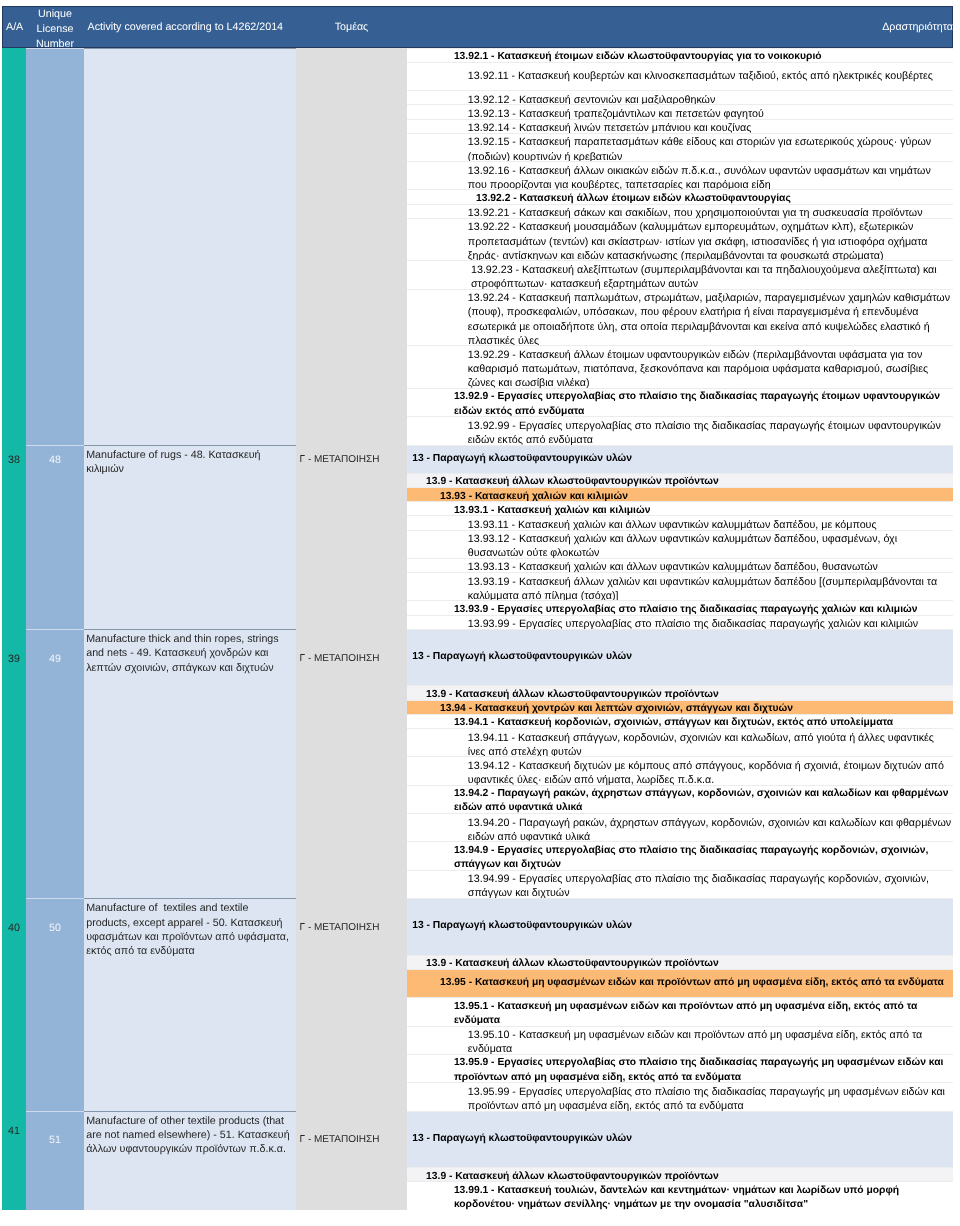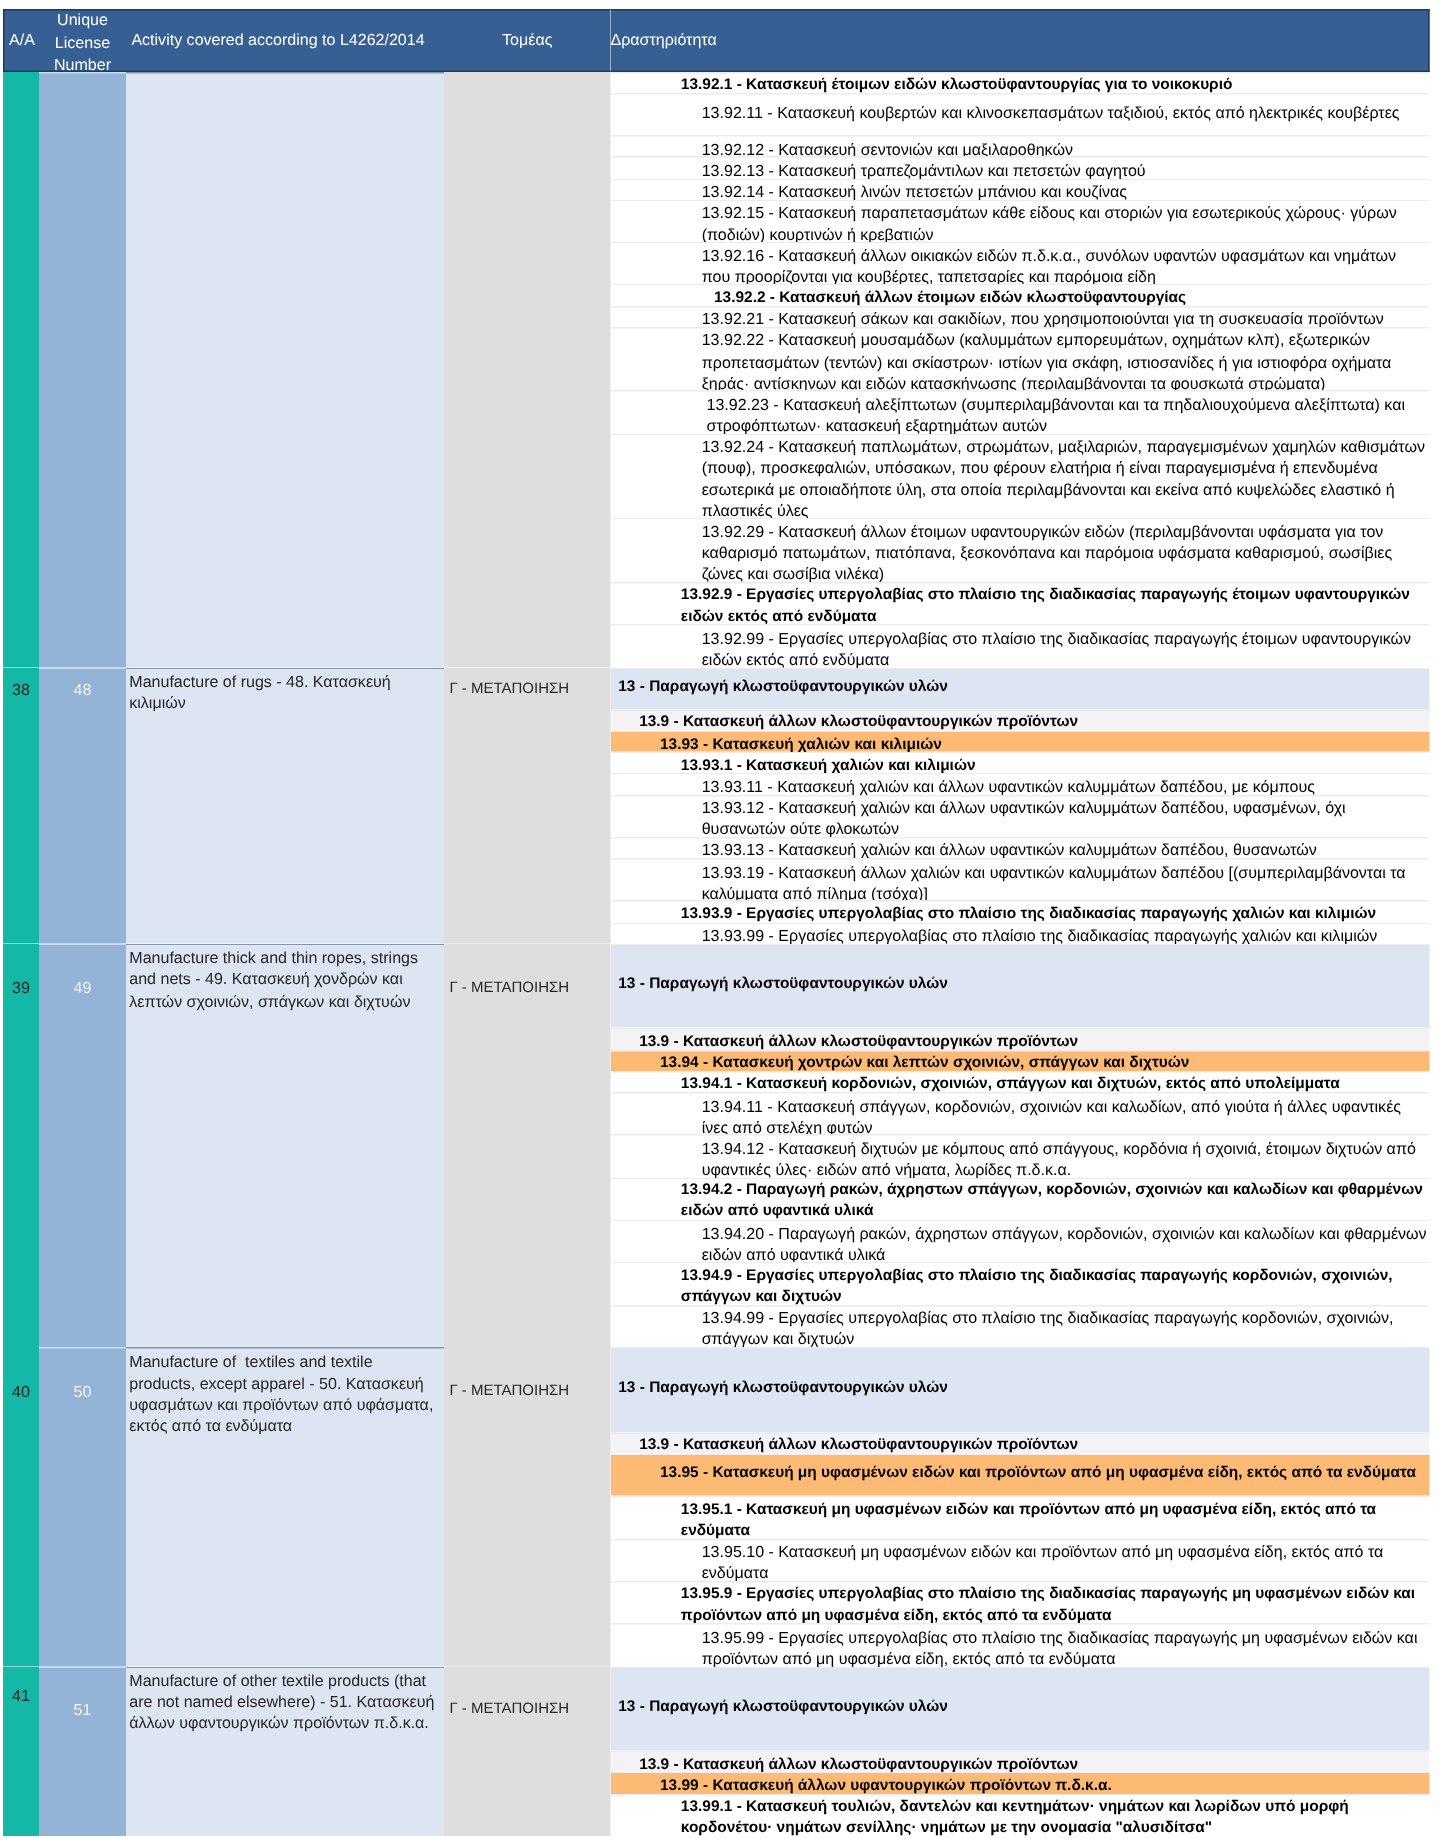--- a/index.html
+++ b/index.html
@@ -16,21 +16,21 @@
   tr.hdr>td{background:#366093;color:#ffffff;height:41.7px;padding:0;position:relative;
             box-shadow:inset 0 1px 0 0 #23385f, inset 0 -1px 0 0 #23385f;}
   tr.hdr>td.h-aa{box-shadow:inset 0 1px 0 0 #23385f, inset 0 -1px 0 0 #23385f, inset 1px 0 0 0 #23385f;}
   tr.hdr>td.h-dr{box-shadow:inset 0 1px 0 0 #23385f, inset 0 -1px 0 0 #23385f, inset -1px 0 0 0 #23385f;}
   tr.hdr>td>span{position:absolute;left:0;right:0;top:50%;transform:translateY(-44%);
           font-size:10.7px;line-height:15.2px;display:block;}
   .h-aa>span{text-align:left;padding-left:4px;}
   .h-lic>span{text-align:center;}
   .h-act>span{text-align:left;padding-left:3.6px;}
   .h-sec>span{text-align:center;}
-  .h-dr>span{text-align:left;}
+  .h-dr>span{text-align:right;}
 
   col.c-aa{width:24px;}
   col.c-lic{width:58px;}
   col.c-act{width:212px;}
   col.c-sec{width:111px;}
   col.c-dr{width:546px;}
 
   td.aa,td.lic,td.act,td.sec{vertical-align:top;position:relative;font-size:10.7px;color:#262626;}
   td.aa{background:#14b8a6;}
   td.lic{background:#93b3d7;box-shadow:inset 0 1px 0 0 #cddcec;}
@@ -395,25 +395,20 @@
                   <td class="r sep bg-blue b mid" style="height:56.70px;">
                     <span style="padding-left:5.20px;">13 - Παραγωγή κλωστοϋφαντουργικών υλών</span>
                   </td>
                 </tr>
                 <tr>
                   <td class="r sep bg-lav b" style="height:14.18px;">
                     <span style="padding-left:19.10px;">13.9 - Κατασκευή άλλων κλωστοϋφαντουργικών προϊόντων</span>
                   </td>
                 </tr>
                 <tr>
-                  <td class="r sep bg-cream b" style="height:14.18px;">
-                    <span style="padding-left:33.00px;">13.99 - Κατασκευή άλλων υφαντουργικών προϊόντων π.δ.κ.α.</span>
-                  </td>
-                </tr>
-                <tr>
                   <td class="r sep bg-w b" style="height:28.35px;">
                     <span style="padding-left:46.90px;">13.99.1 - Κατασκευή τουλιών, δαντελών και κεντημάτων· νημάτων και λωρίδων υπό μορφή κορδονέτου· νημάτων σενίλλης· νημάτων με την ονομασία "αλυσιδίτσα"</span>
                   </td>
                 </tr>
               </tbody>
             </table>
           </td>
         </tr>
 </tbody>
     </table>

